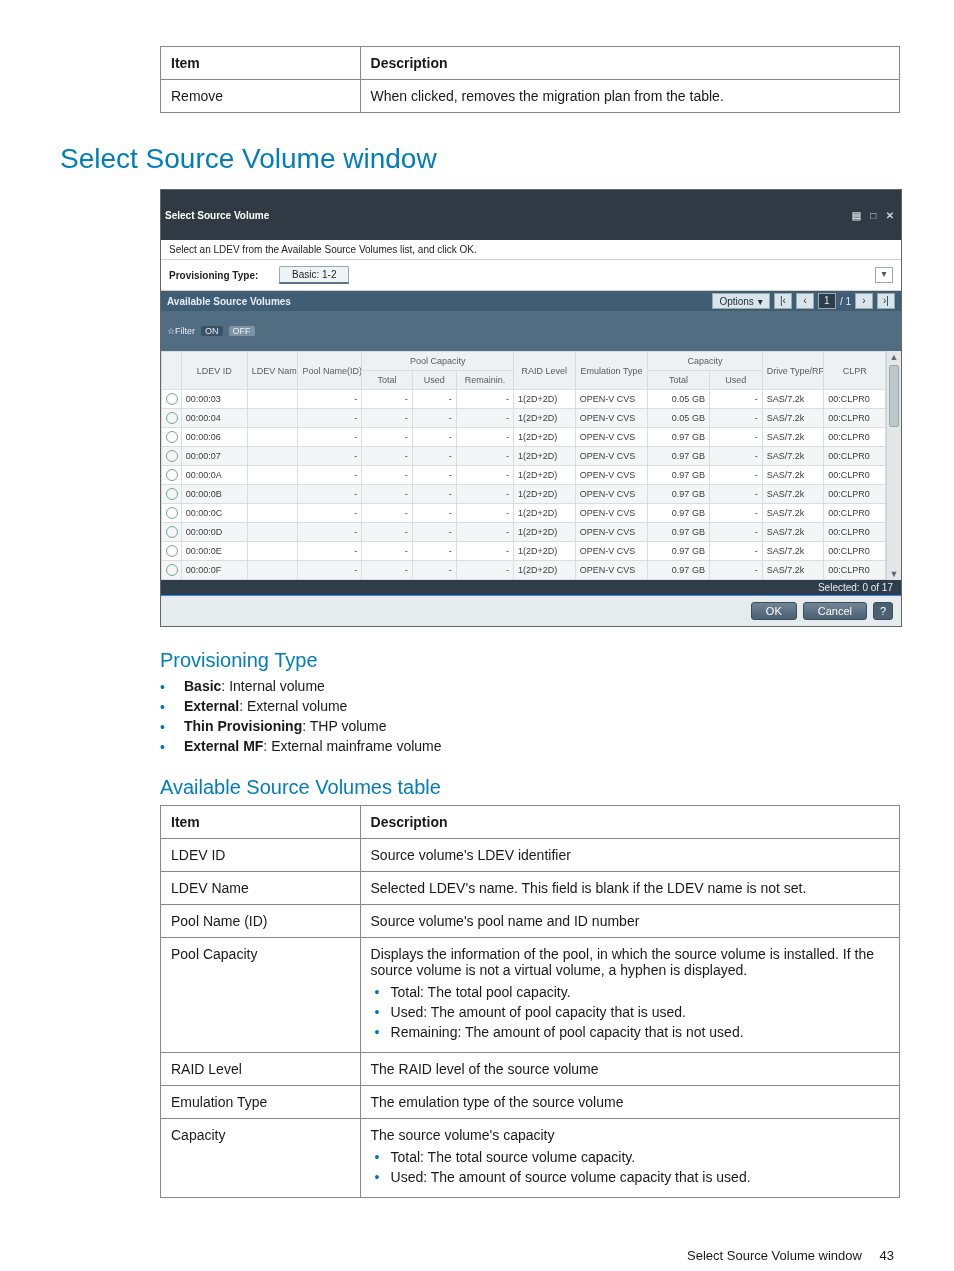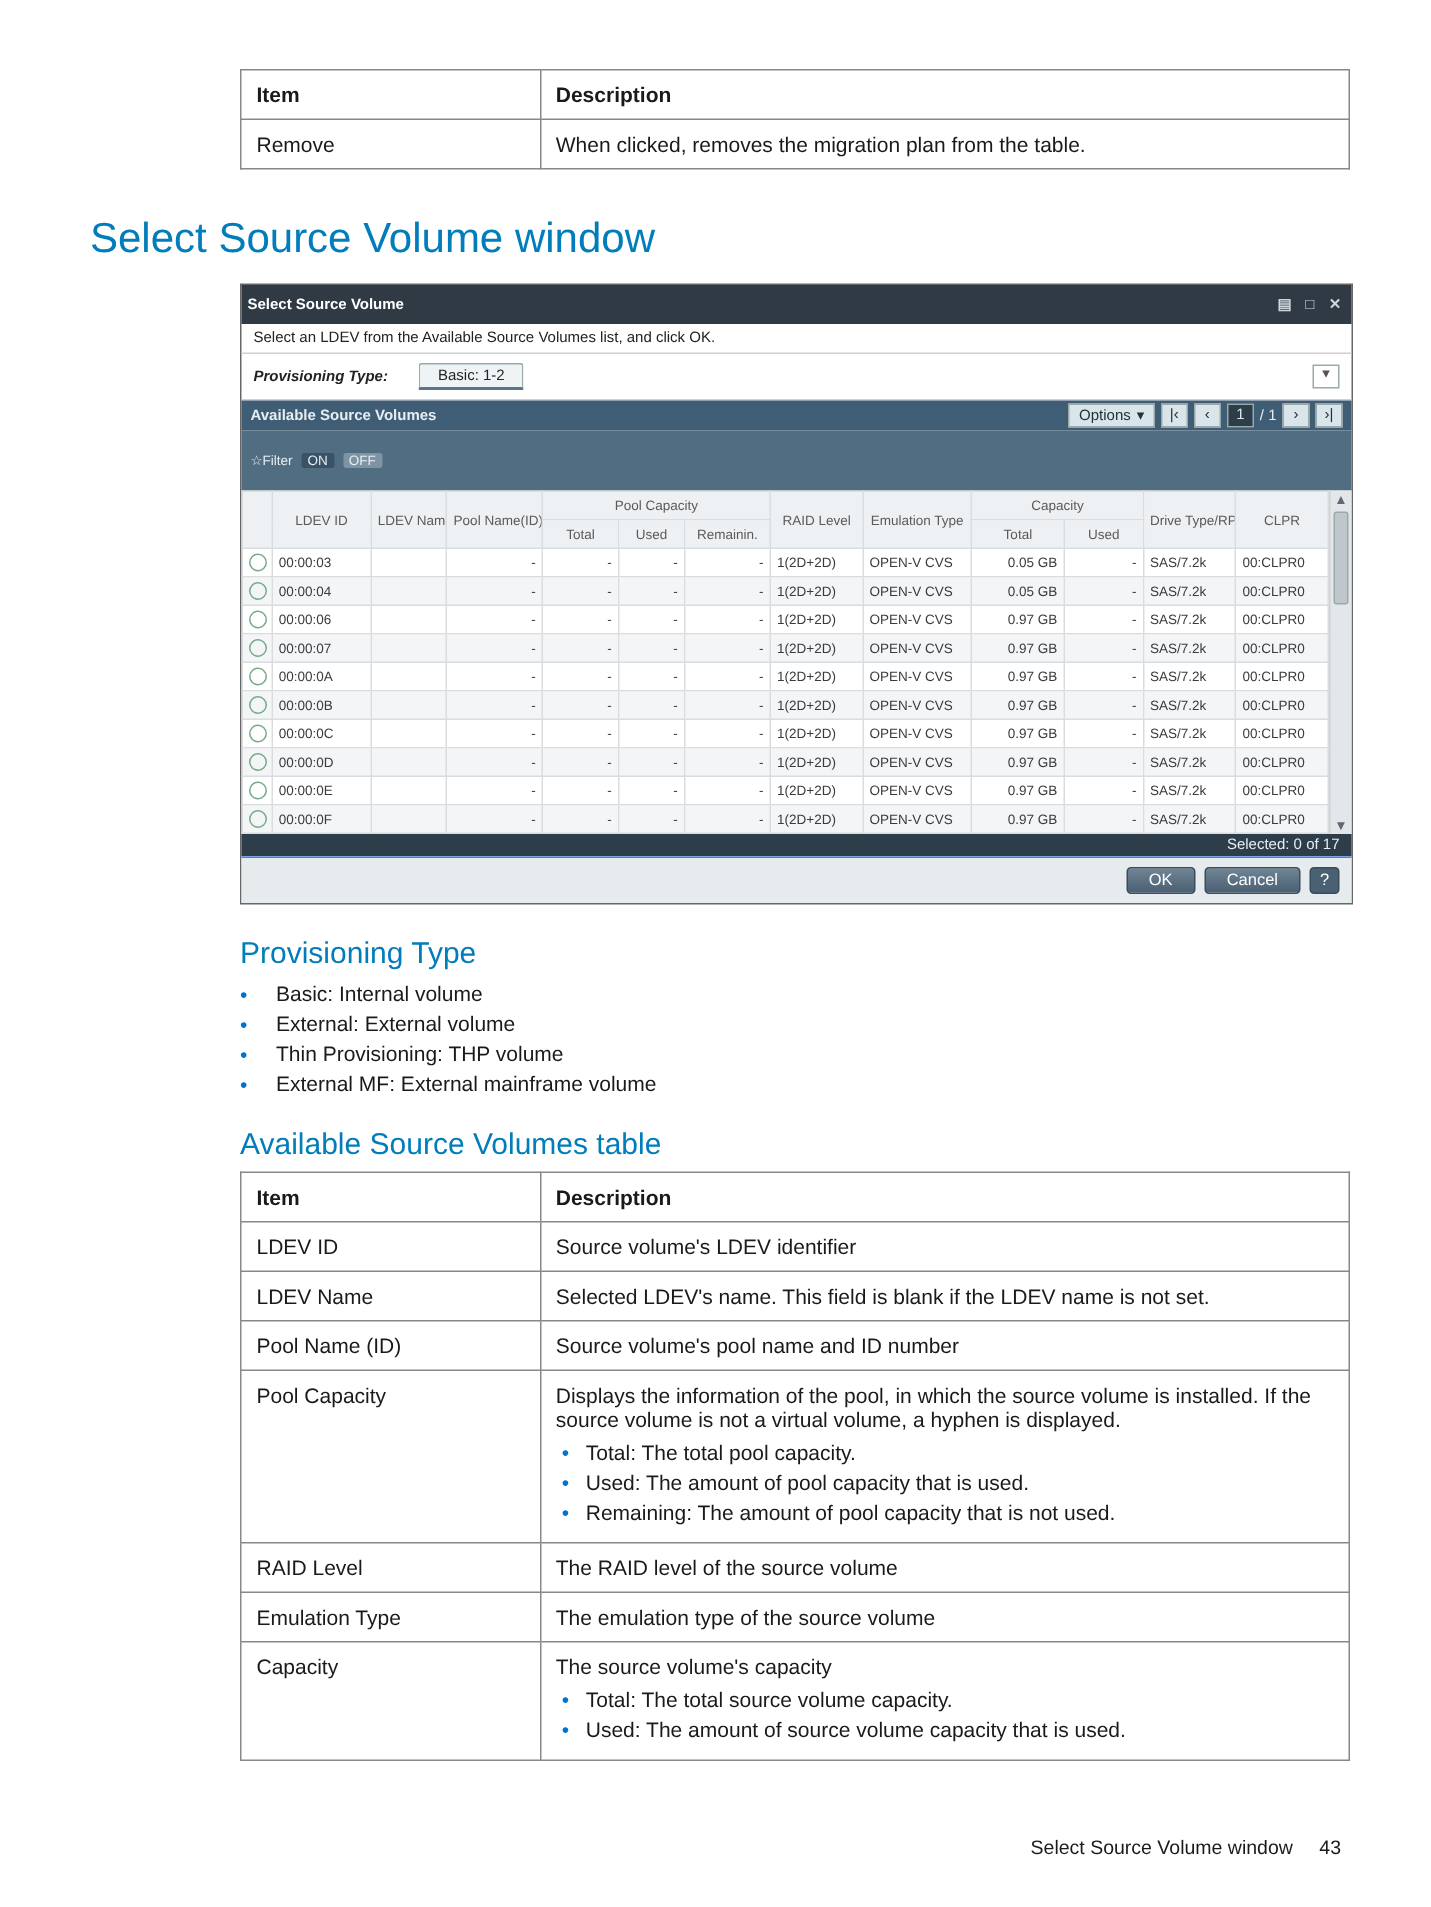--- a/index.html
+++ b/index.html
@@ -1,39 +1,39 @@
 <!DOCTYPE html>
 <html><head>
 <meta charset="utf-8">
 <style>
   html,body{margin:0;padding:0;background:#fff;color:#1a1a1a;font-family:Arial,Helvetica,sans-serif;font-size:14px;}
   .page{width:954px;margin:0 auto;padding:40px 60px 20px 60px;box-sizing:border-box;}
   
   ul.doc-bullets{list-style:none;padding:0;margin:0 0 10px 100px;}
   ul.doc-bullets>li{position:relative;padding-left:24px;margin:4px 0;}
   ul.doc-bullets>li::before{content:"\2022";color:#0073cf;position:absolute;left:0;top:0;font-size:14px;line-height:18px;}
-  .b{font-weight:normal;}
+  .b{font-weight:bold;}
   
   h1.doc-h1{font-family:Arial,Helvetica,sans-serif;font-weight:normal;color:#007dba;font-size:28px;margin:30px 0 14px 0;}
   h2.doc-h2{font-family:Arial,Helvetica,sans-serif;font-weight:normal;color:#007dba;font-size:20px;margin:22px 0 6px 0;}
   p.doc-p{margin:6px 0 10px 0;}
   
   table.desc{border-collapse:collapse;width:740px;margin:6px 0 20px 100px;}
   table.desc th,table.desc td{border:1px solid #888;padding:8px 10px;text-align:left;vertical-align:top;font-size:14px;}
   table.desc th{font-weight:bold;background:#fff;}
   table.desc td ul{list-style:none;padding:0;margin:6px 0 0 4px;}
   table.desc td ul li{position:relative;padding-left:16px;margin:4px 0;}
   table.desc td ul li::before{content:"\2022";color:#0073cf;position:absolute;left:0;top:0;}
   
   .shot{margin:10px 0 10px 100px;width:740px;border:1px solid #666;font-family:Tahoma,Verdana,sans-serif;font-size:10px;color:#222;background:#fff;}
-  .shot .titlebar{background:#2f3a45;color:#fff;display:flex;align-items:center;justify-content:space-between;height:18px;padding:4px 4px;font-weight:bold;font-size:10px;}
+  .shot .titlebar{background:#2f3a45;color:#fff;display:flex;align-items:center;justify-content:space-between;height:18px;padding:16px 4px;font-weight:bold;font-size:10px;}
   .shot .titlebar .tb-right span{display:inline-block;width:14px;text-align:center;color:#cfd6dc;}
   .shot .instr{padding:4px 8px;font-size:10px;color:#222;border-bottom:1px solid #d0d0d0;}
   .shot .prov-row{display:flex;align-items:center;padding:6px 8px;border-bottom:1px solid #d0d0d0;font-size:10px;}
-  .shot .prov-row .lbl{font-weight:bold;width:110px;font-style:italic;}
+  .shot .prov-row .lbl{font-weight:bold;width:110px;}
   .shot .prov-row .tab{display:inline-block;border:1px solid #9aa;border-bottom:2px solid #5b748b;background:#eef3f6;padding:2px 12px;border-radius:2px 2px 0 0;}
   .shot .prov-row .arrow{margin-left:auto;display:inline-block;width:16px;height:14px;border:1px solid #9aa;text-align:center;line-height:12px;color:#555;}
   .shot .blueband{background:#3f5d74;color:#e7eef3;display:flex;align-items:center;height:20px;padding:0 6px;font-size:10px;font-weight:bold;}
   .shot .blueband .title{}
   .shot .blueband .right{margin-left:auto;display:flex;align-items:center;gap:4px;font-weight:normal;}
   .shot .blueband .opts{background:#d9e4eb;color:#233;border:1px solid #9aa;padding:0 6px;display:inline-flex;align-items:center;gap:4px;height:14px;}
   .shot .blueband .pg-box{background:#d9e4eb;border:1px solid #9aa;width:16px;height:14px;display:inline-block;text-align:center;color:#233;line-height:14px;}
   .shot .blueband .pg-box.dark{background:#2e3d4a;color:#e0e7ec;}
   .shot .filterbar{background:#506d82;color:#e7eef3;height:16px;padding:12px 6px;display:flex;align-items:center;gap:6px;font-size:9px;}
   .shot .filterbar .ftab{background:#3a5266;padding:0 4px;border-radius:2px;}

